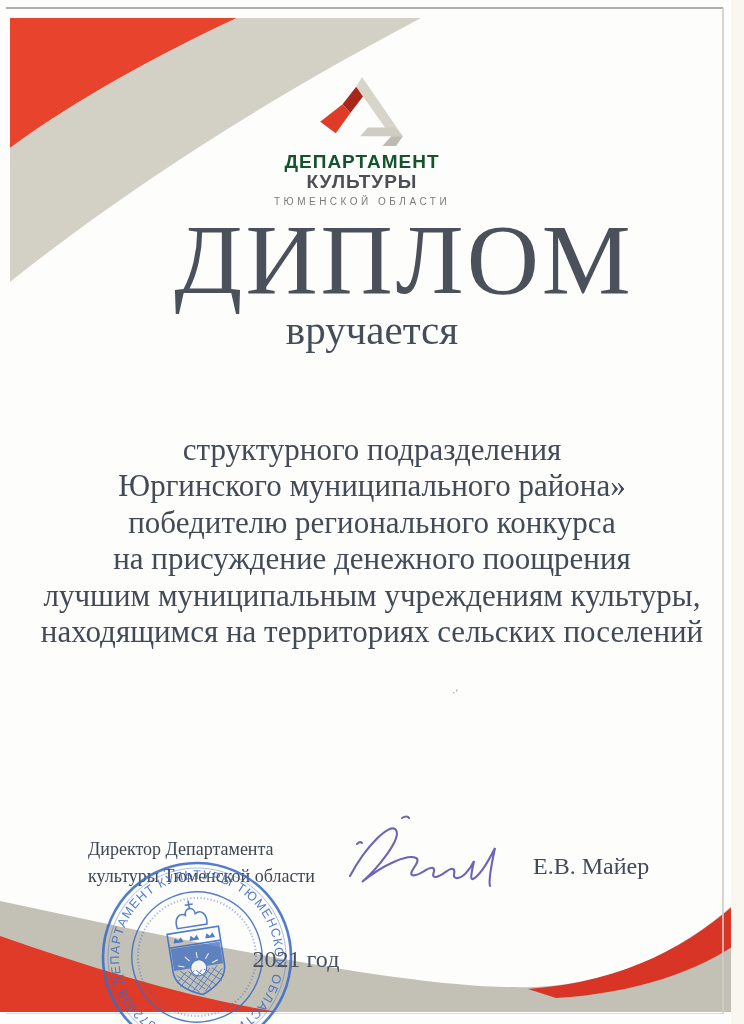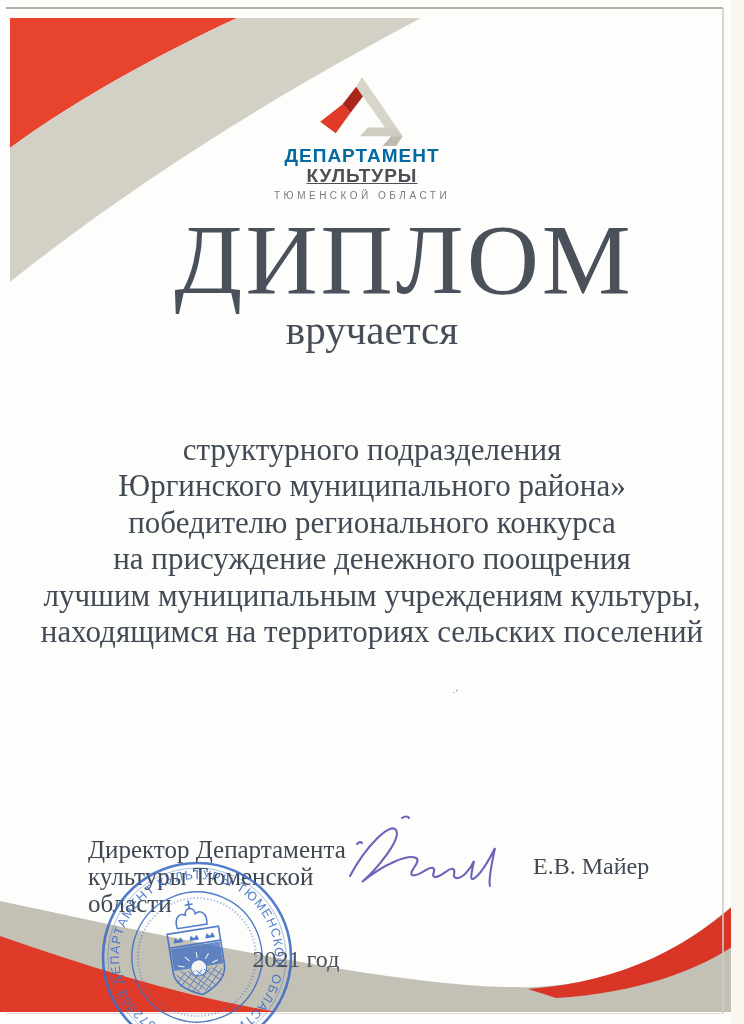--- a/index.html
+++ b/index.html
@@ -15,30 +15,30 @@
   
   .hairline-top{left:6px;top:7px;width:717px;height:2px;background:#a5a19b;opacity:.85;}
   .hairline-right{left:722px;top:8px;width:2px;height:1006px;background:#cfccc5;opacity:.8;}
   .hairline-bottom{left:6px;top:1013px;width:717px;height:1px;background:#dbd8d1;opacity:.9;}
   .edge-warm{left:731px;top:0;width:13px;height:1024px;background:#faf7f0;}
   
   .bg-svg{left:0;top:0;}
   
   .logo-block{left:272px;top:76px;width:180px;text-align:center;}
   .logo-tri{display:block;margin:0 auto;}
-  .logo-line1{margin-top:0;font-family:"Liberation Sans","DejaVu Sans",sans-serif;font-weight:bold;font-size:19px;letter-spacing:1px;color:#0369a1;line-height:20px;}
-  .logo-line2{font-family:"Liberation Sans","DejaVu Sans",sans-serif;font-weight:bold;font-size:19px;letter-spacing:1px;color:#4e4f55;line-height:20px;text-decoration:underline;}
+  .logo-line1{margin-top:6px;font-family:"Liberation Sans","DejaVu Sans",sans-serif;font-weight:bold;font-size:19px;letter-spacing:1px;color:#14532d;line-height:20px;}
+  .logo-line2{font-family:"Liberation Sans","DejaVu Sans",sans-serif;font-weight:bold;font-size:19px;letter-spacing:1px;color:#4e4f55;line-height:20px;}
   .logo-line3{margin-top:4px;font-family:"Liberation Sans","DejaVu Sans",sans-serif;font-size:10px;letter-spacing:3.5px;color:#7b7b7e;}
   
   .title{left:0;top:208px;width:744px;text-align:center;font-size:100px;letter-spacing:3px;color:#4b515b;line-height:104px;padding-left:32px;}
   .subtitle{left:0;top:306px;width:744px;text-align:center;font-size:41px;color:#454d58;}
   .recipient{left:0;top:360px;width:744px;text-align:center;font-size:49px;color:#4f5963;}
   .bodytext{left:0;top:432px;width:744px;text-align:center;font-size:31px;line-height:36.4px;color:#414a55;}
   
-  .director{left:88px;top:836px;width:280px;font-size:25px;line-height:27px;color:#3f4752;}
+  .director{left:88px;top:836px;width:280px;font-size:18px;line-height:27px;color:#3f4752;}
   .signer-name{left:533px;top:853px;width:140px;font-size:24px;color:#414a55;}
   .signature-svg{left:332px;top:814px;}
   .year{left:0;top:946px;width:592px;text-align:center;font-size:24px;color:#47505b;}
   .speck{left:452px;top:686px;width:7px;height:11px;color:#8b8f96;font-size:11px;font-family:"Liberation Serif",serif;}
   .stamp-svg{left:92px;top:852px;}
 </style>
 </head>
 <body>
 
 <div class="page">

